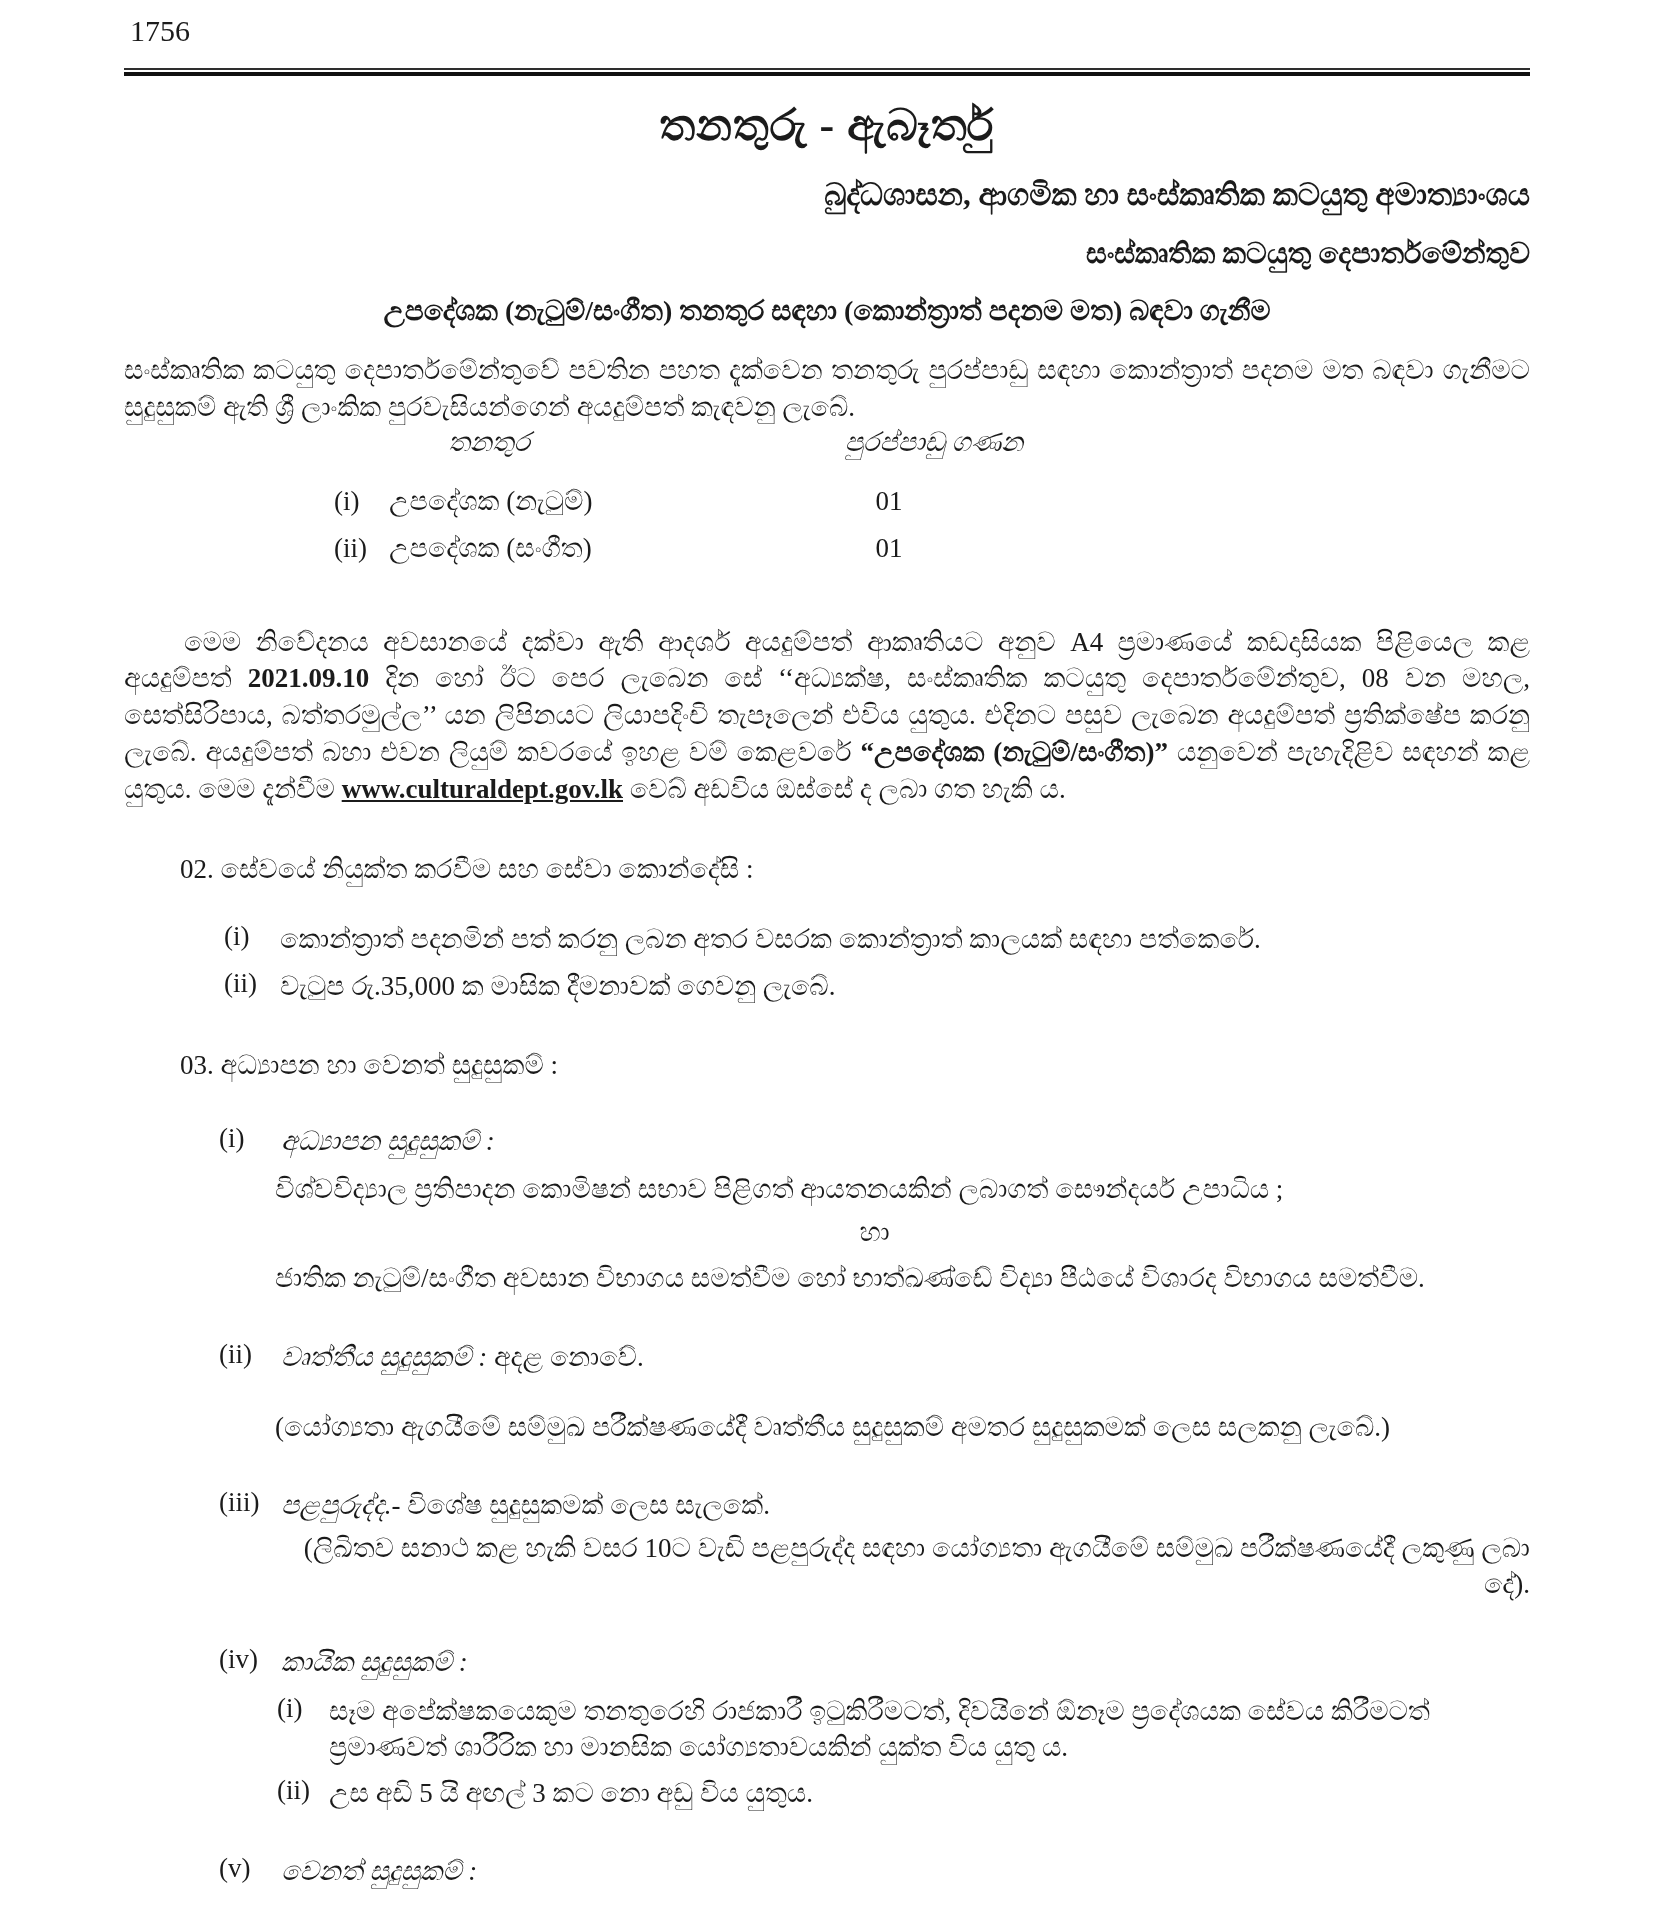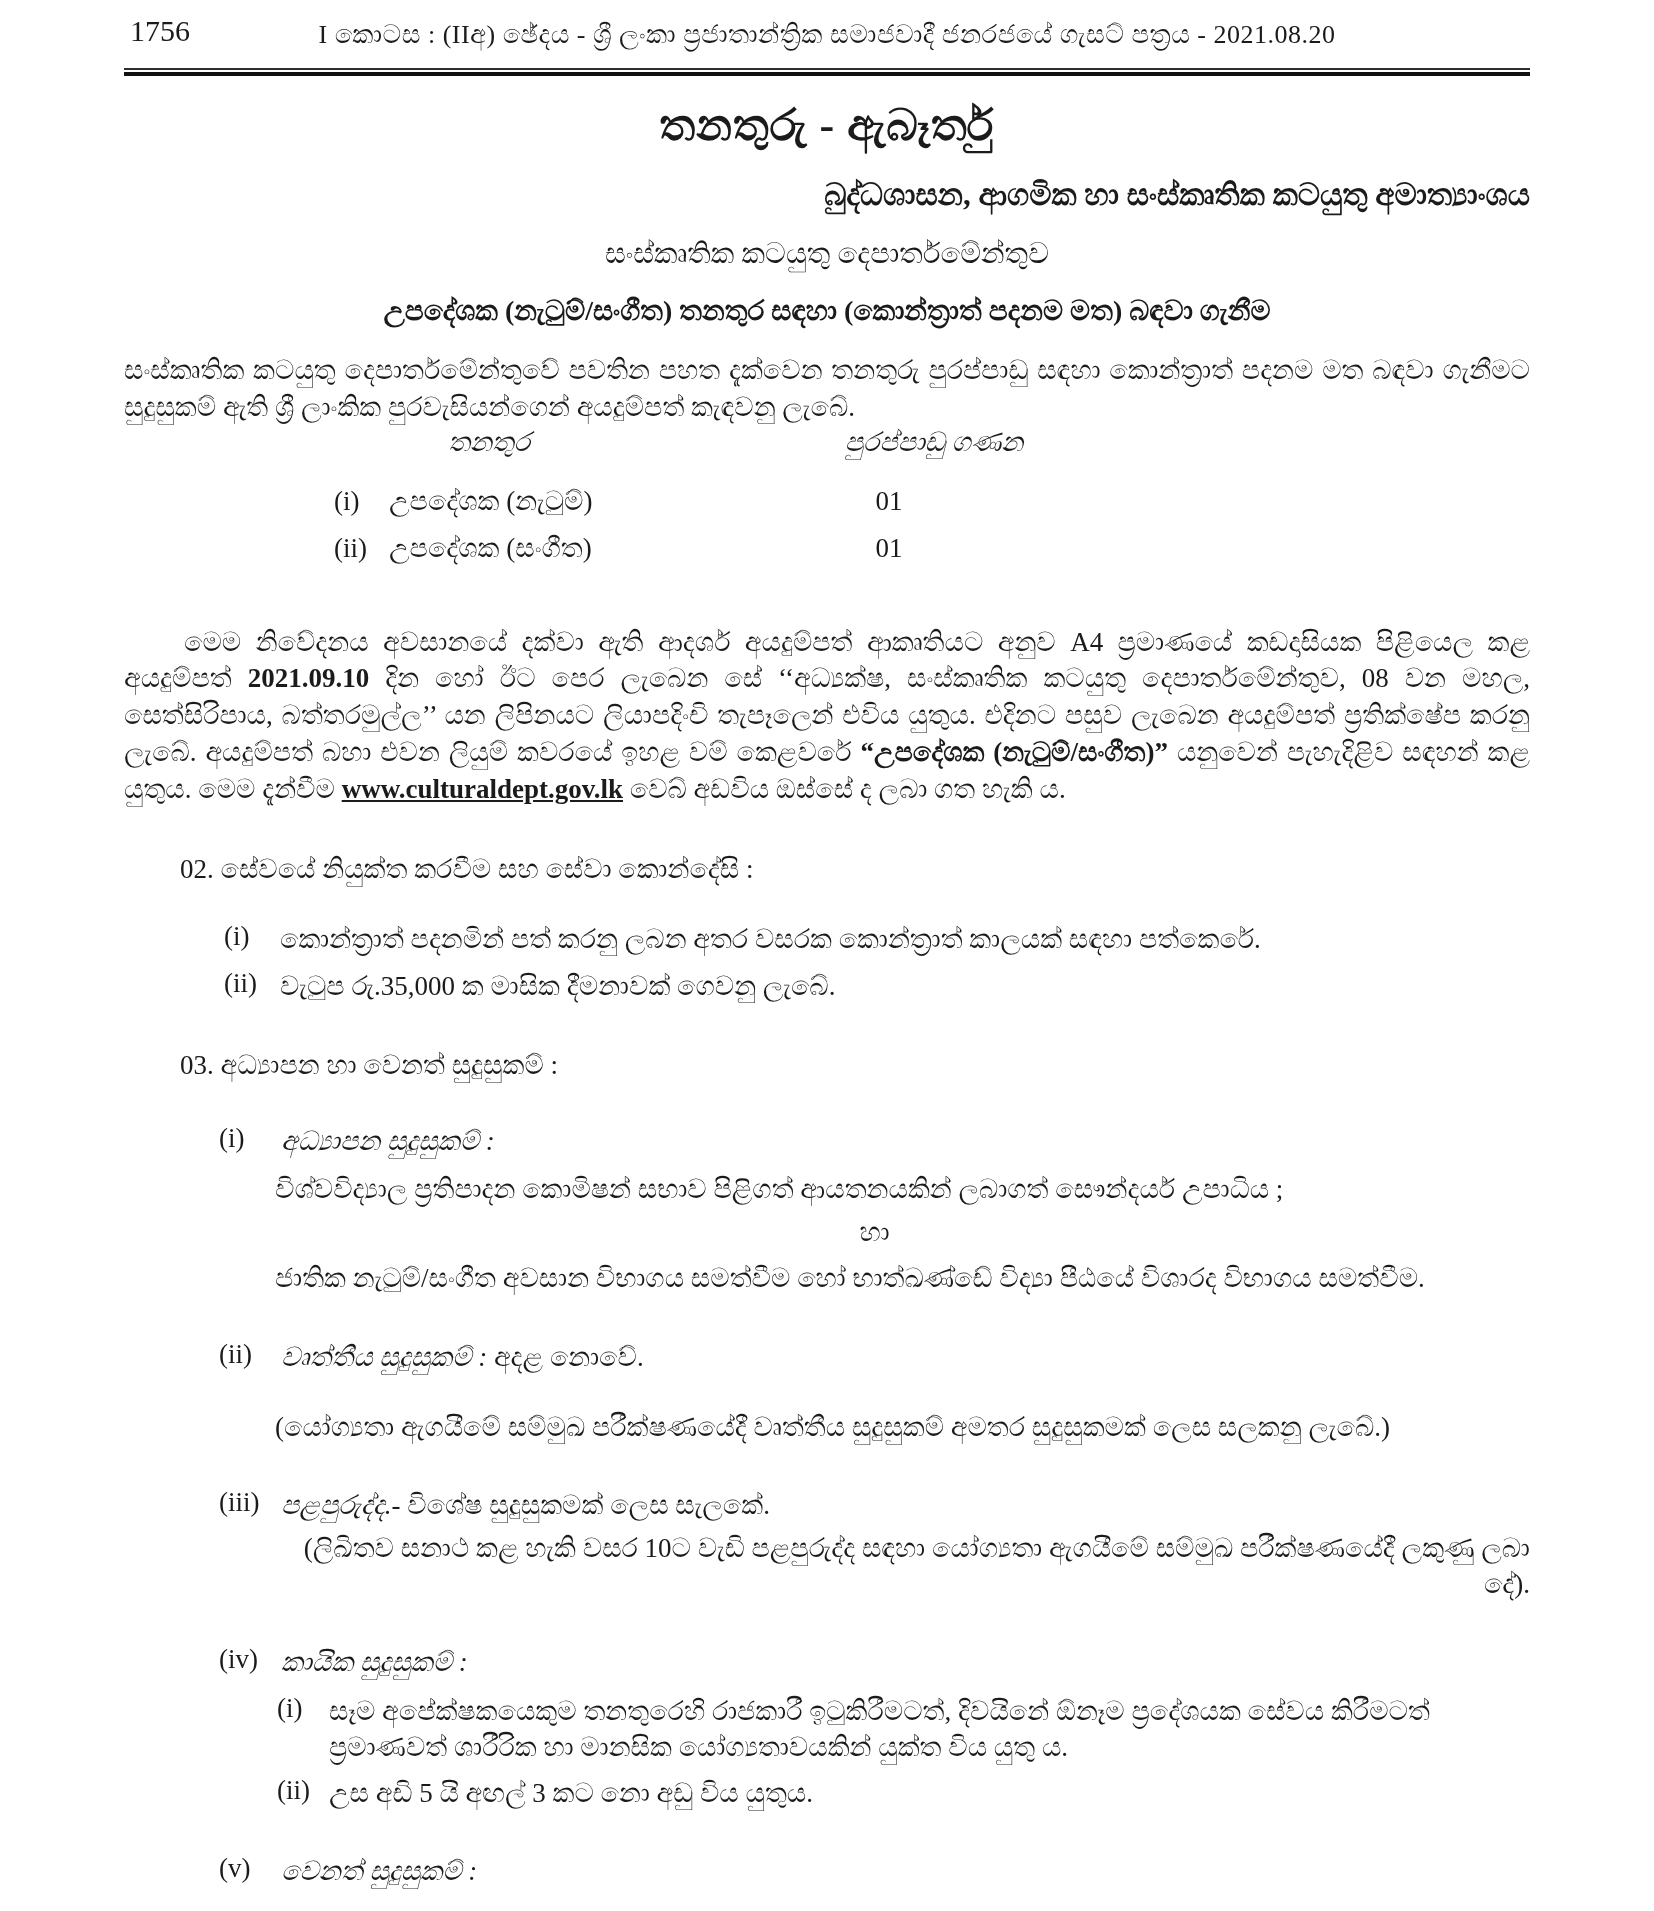--- a/index.html
+++ b/index.html
@@ -8,21 +8,21 @@
     color:#1b1b1b; font-family:"Liberation Serif","DejaVu Serif",serif;
     box-sizing:border-box; padding:14px 124px 0 124px; position:relative;
     overflow:hidden;
   }
   .header-row { position:relative; height:44px;font-family:Liberation Serif, serif; }
   .page-num { position:absolute; left:6px; top:0; font-size:30px; }
   .gazette-line { position:absolute; left:0; right:0; top:6px; text-align:center; font-size:26px; letter-spacing:0.5px; }
   .double-rule { margin-top:10px; height:2px; border-top:2px solid #2e2e2e; border-bottom:4px solid #111; }
   .title { text-align:center; font-size:44px; font-weight:600; margin-top:24px; letter-spacing:1px; }
   .ministry { text-align:right; font-size:31px; font-weight:700; margin-top:26px; }
-  .dept { text-align:center; font-size:29px; font-weight:400; margin-top:24px; }
+  .dept { text-align:right; font-size:29px; font-weight:700; margin-top:24px; }
   .subject { text-align:center; font-size:28px; font-weight:700; margin-top:24px; }
   .intro { margin-top:24px; font-size:27px; line-height:1.38; text-align:justify; }
   .vtable { margin-left:145px; font-size:27px; }
   .vtable-head { display:flex; font-style:italic; }
   .vh-post { width:440px; text-align:center; }
   .vh-count { width:450px; text-align:center; }
   .vrow { display:flex; margin-top:16px; padding-left:65px; }
   .vrow.first { margin-top:28px; }
   .vr-num { width:55px; }
   .vr-post { width:320px; }
@@ -45,21 +45,20 @@
   .subitems { padding-left:58px; margin-top:12px; }
   .subitems .item-num { width:52px; }
 </style>
 </head>
 <body>
 
 <div class="page">
 
   <div class="header-row">
     <span class="page-num">1756</span>
-    <span class="gazette-line">I කොටස : (IIඅ) ඡේදය - ශ්‍රී ලංකා ප්‍රජාතාන්ත්‍රික සමාජවාදී ජනරජයේ ගැසට් පත්‍රය - 2021.08.20</span>
   </div>
   <div class="double-rule"></div>
 
   <div class="title">තනතුරු - ඇබෑර්තු</div>
   <div class="ministry">බුද්ධශාසන, ආගමික හා සංස්කෘතික කටයුතු අමාත්‍යාංශය</div>
   <div class="dept">සංස්කෘතික කටයුතු දෙපාර්තමේන්තුව</div>
   <div class="subject">උපදේශක (නැටුම්/සංගීත) තනතුර සඳහා (කොන්ත්‍රාත් පදනම මත) බඳවා ගැනීම</div>
 
   <div class="intro">සංස්කෘතික කටයුතු දෙපාර්තමේන්තුවේ පවතින පහත දැක්වෙන තනතුරු පුරප්පාඩු සඳහා කොන්ත්‍රාත් පදනම මත බඳවා ගැනීමට සුදුසුකම් ඇති ශ්‍රී ලාංකික පුරවැසියන්ගෙන් අයදුම්පත් කැඳවනු ලැබේ.</div>
 

